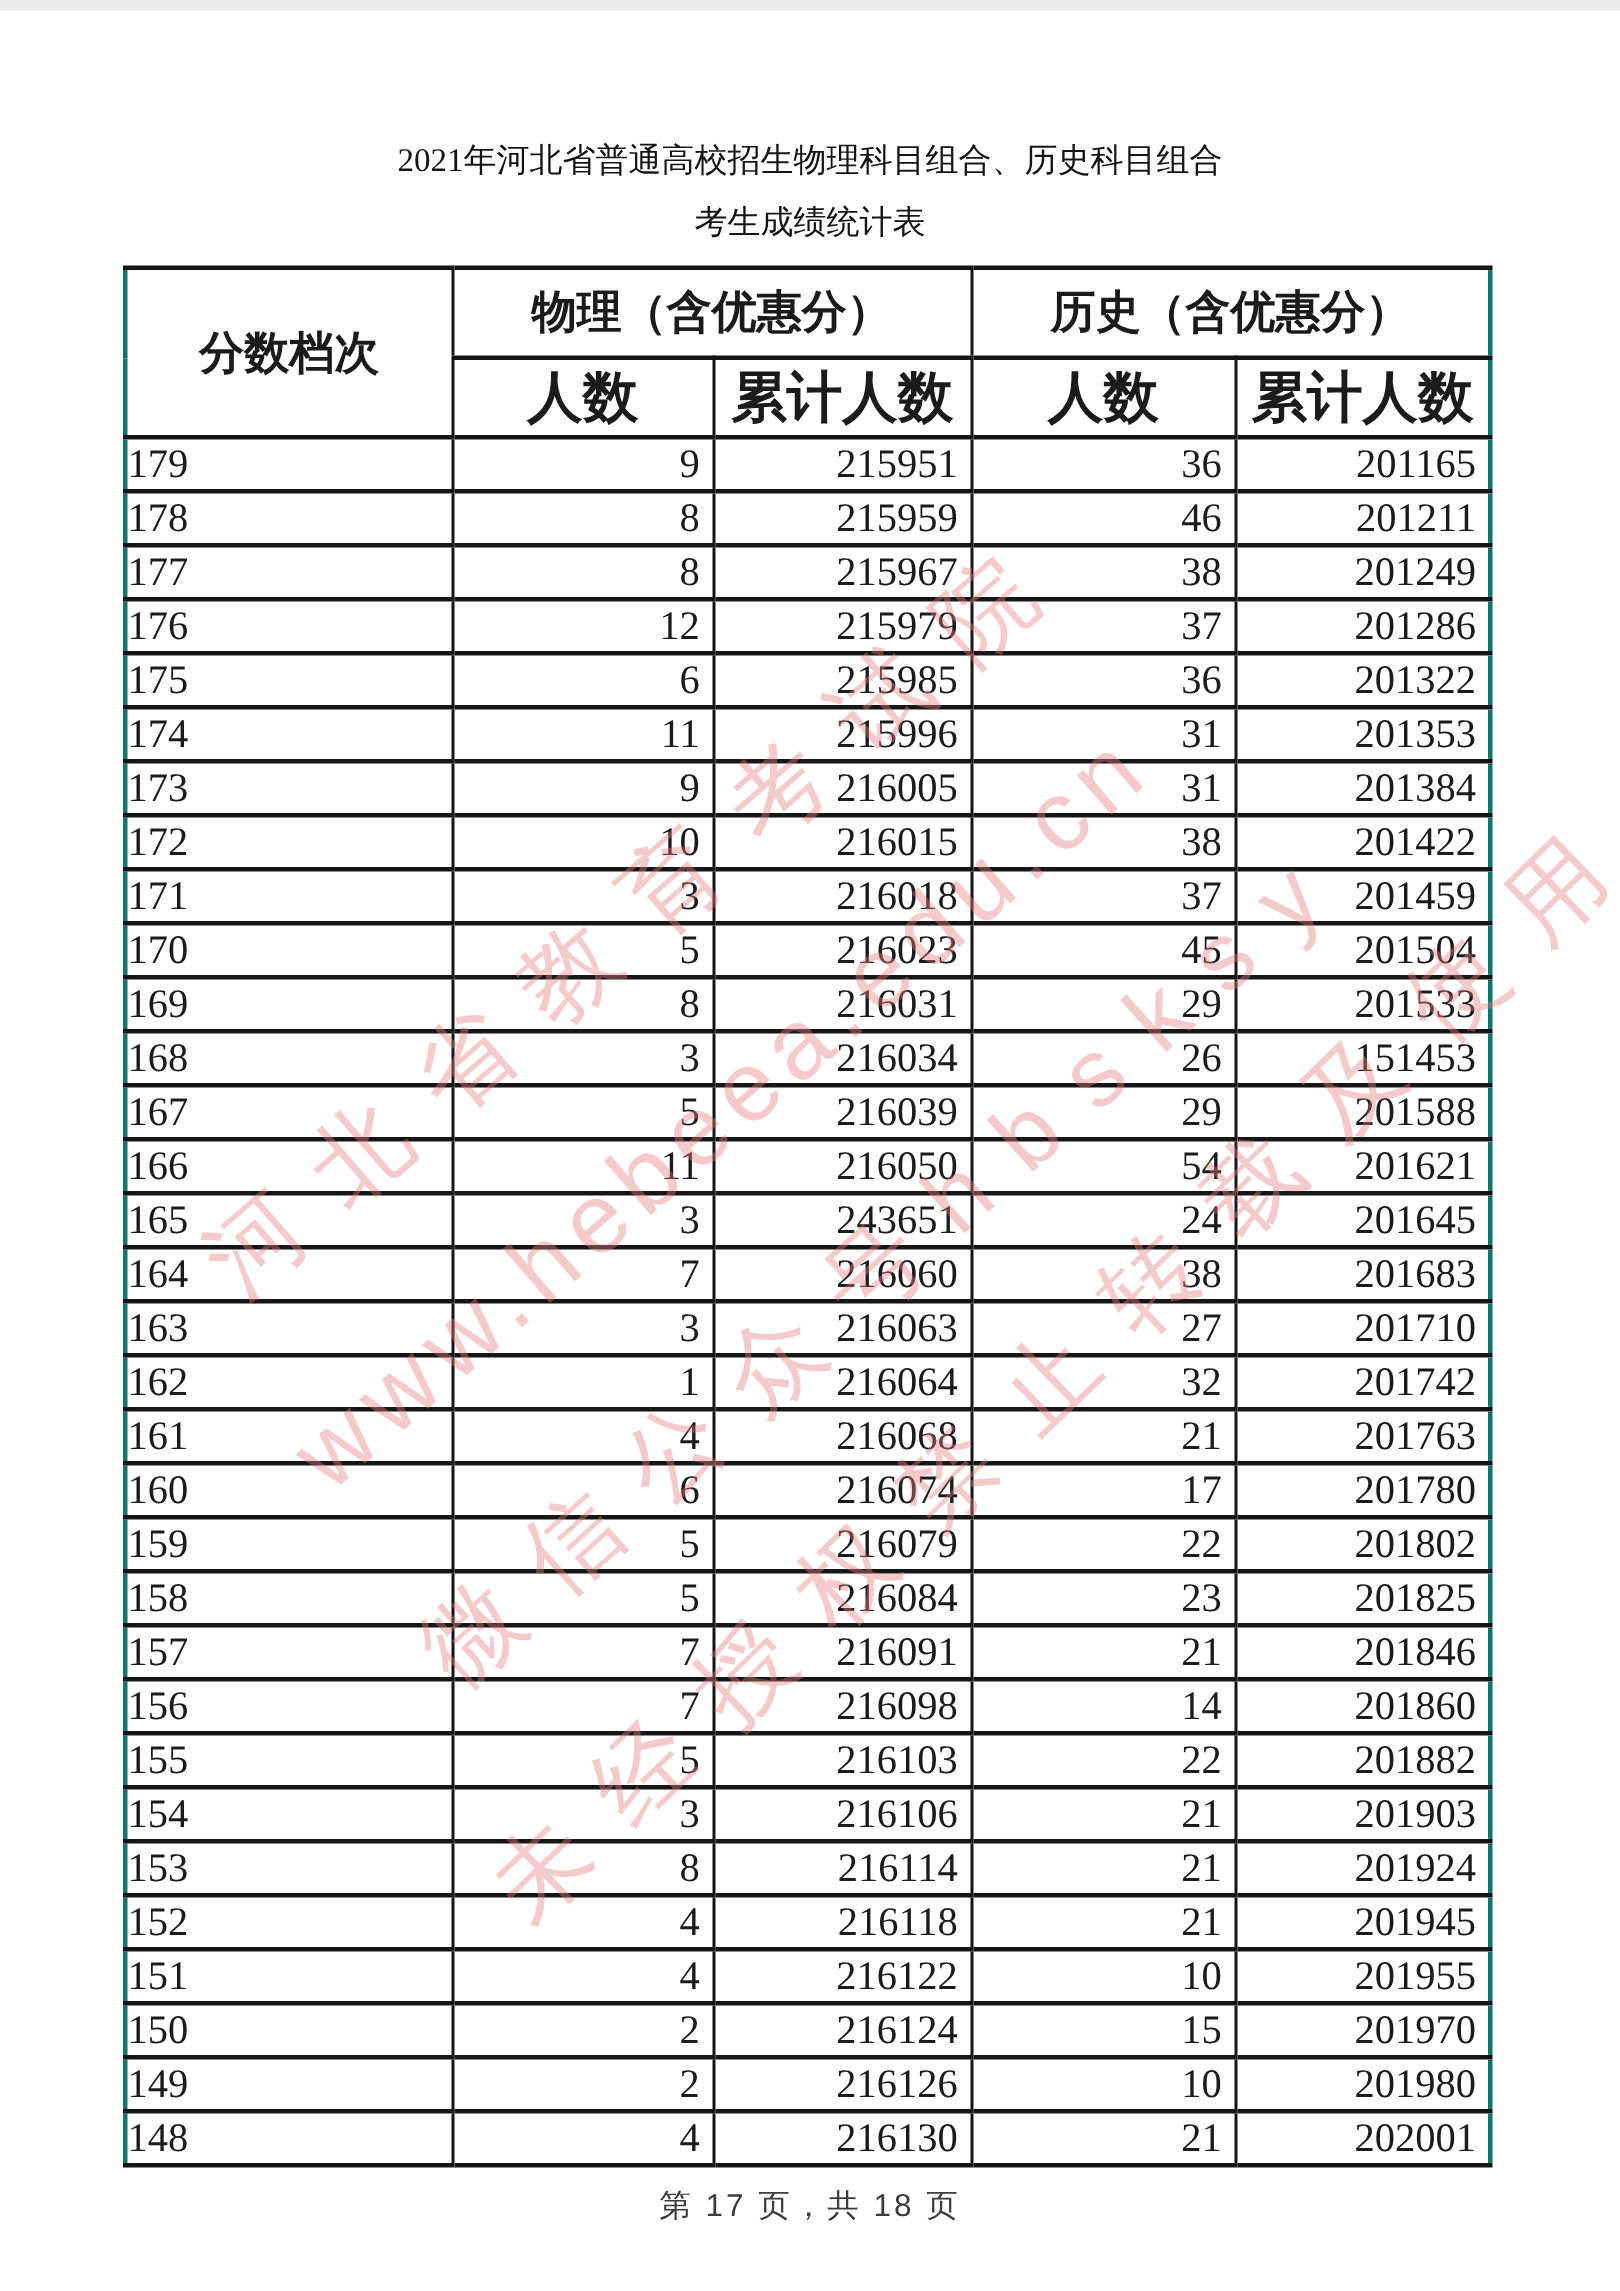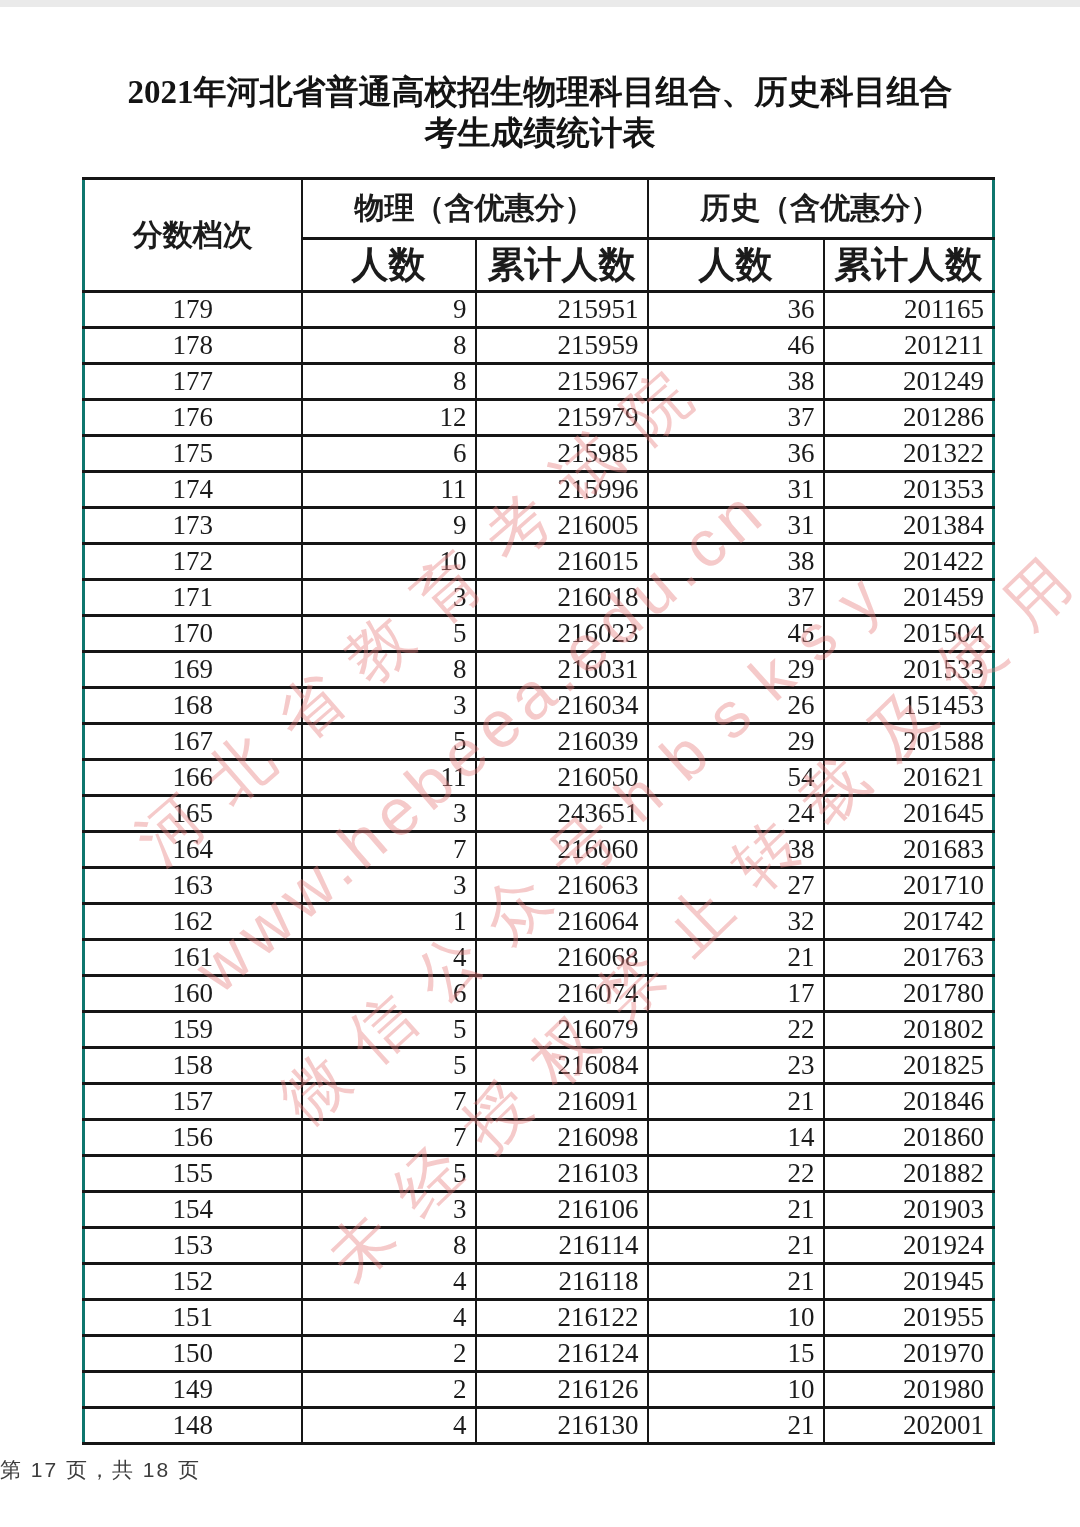--- a/index.html
+++ b/index.html
@@ -9,23 +9,23 @@
     background:#ffffff;
     overflow:hidden;
     font-family:"Liberation Serif", serif;
     color:#1b1b1b;
   }
   .scan-edge-top {
     position:absolute; top:0; left:0; width:100%; height:7px;
     background:#eaeaea;
   }
   .title {
-    position:absolute; top:72px; left:0; width:100%;
+    position:absolute; top:86px; left:0; width:100%;
     text-align:center;
-    font-size:33px; font-weight:bold; line-height:41px;
+    font-size:22px; font-weight:normal; line-height:41px;
     color:#141414;
   }
   .score-table {
     position:absolute; left:82px; top:177px;
     width:910px;
     border-collapse:collapse; table-layout:fixed;
     border:3px solid #0f766e;
   }
   .score-table th, .score-table td {
     border:solid #161616;
@@ -40,25 +40,25 @@
   thead tr.hrow1 th { height:57px; }
   thead tr.hrow2 th { height:39px; font-size:37px; }
   .score-table td {
     height:33px; line-height:33px;
     font-size:27px;
     text-align:right;
     padding:0 8px 0 0;
     white-space:nowrap;
   }
   .score-table td.score {
-    text-align:center; padding:0;
+    text-align:left; padding:0;
   }
   .footer {
     position:absolute; top:1456px; left:0; width:100%;
-    text-align:left;
+    text-align:center;
     font-family:"Liberation Sans", sans-serif;
     font-size:21px; color:#3c3c3c;
     letter-spacing:2px;
   }
   .wm-layer {
     position:absolute; inset:0;
     pointer-events:none; z-index:5;
   }
   .wm {
     position:absolute;

